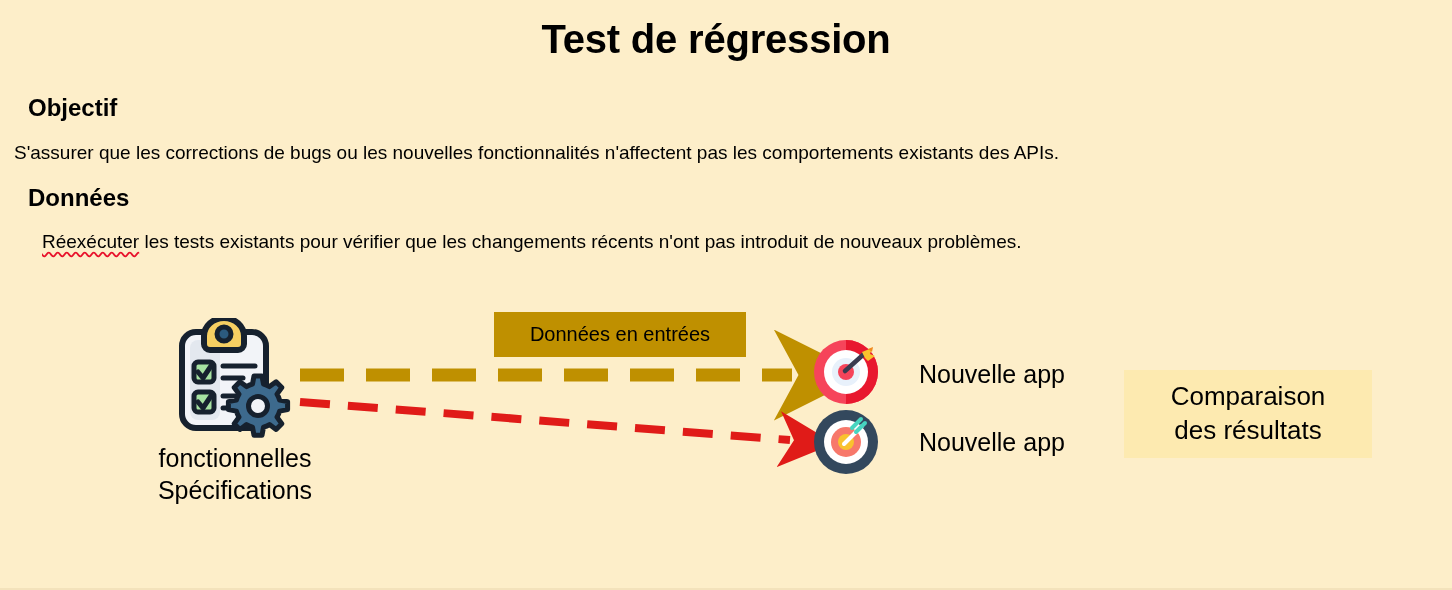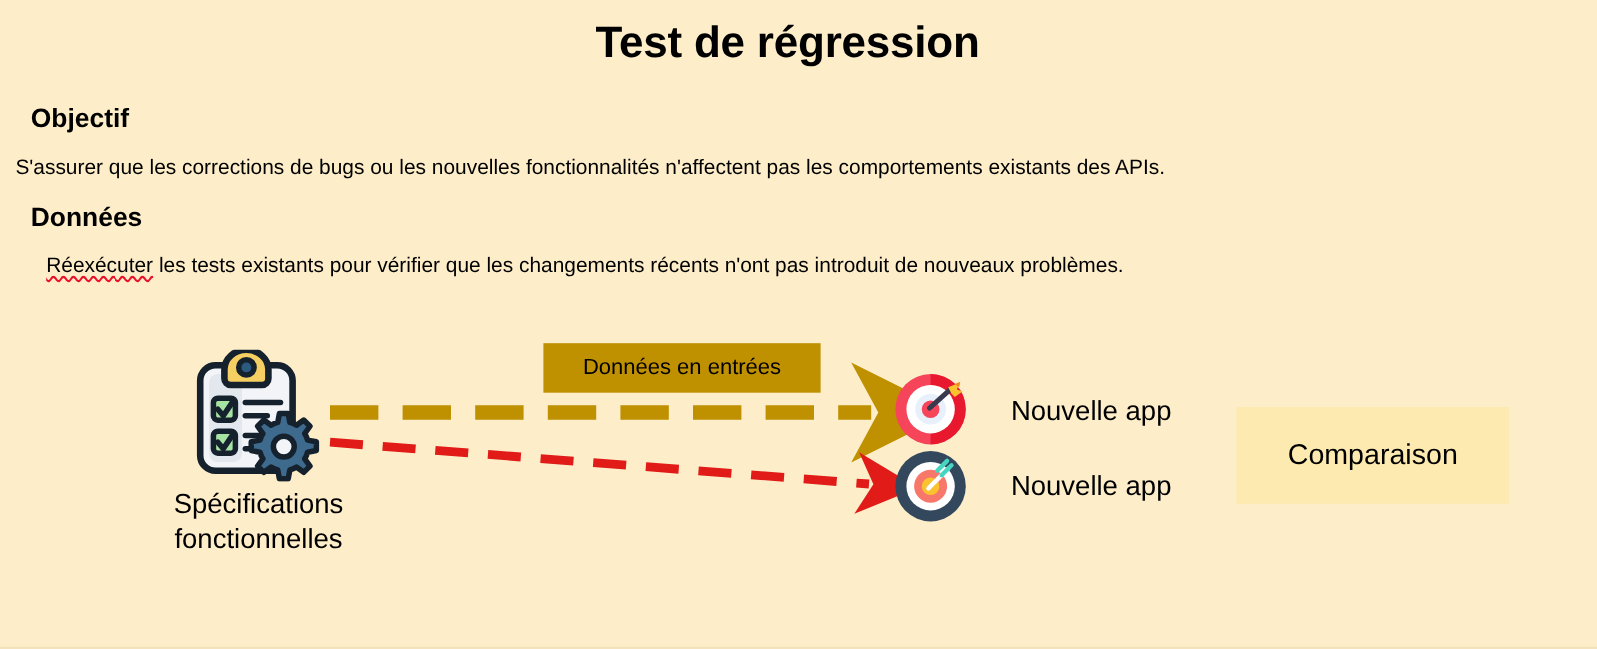--- a/index.html
+++ b/index.html
@@ -206,22 +206,22 @@
         <g transform="translate(88,88)">
           <g fill="#3d6a8d" stroke="#16212e" stroke-width="5" stroke-linejoin="round">
             <path d="M-4,-30 h8 l1.5,8 a22 22 0 0 1 6,2.6 l6.6,-4.8 l5.7,5.7 l-4.8,6.6 a22 22 0 0 1 2.6,6 l8,1.5 v8 l-8,1.5 a22 22 0 0 1 -2.6,6 l4.8,6.6 l-5.7,5.7 l-6.6,-4.8 a22 22 0 0 1 -6,2.6 l-1.5,8 h-8 l-1.5,-8 a22 22 0 0 1 -6,-2.6 l-6.6,4.8 l-5.7,-5.7 l4.8,-6.6 a22 22 0 0 1 -2.6,-6 l-8,-1.5 v-8 l8,-1.5 a22 22 0 0 1 2.6,-6 l-4.8,-6.6 l5.7,-5.7 l6.6,4.8 a22 22 0 0 1 6,-2.6 Z"></path>
           </g>
           <circle cx="0" cy="0" r="9.5" fill="#f2f4f8" stroke="#16212e" stroke-width="5"></circle>
         </g>
       </svg>
     </div>
 
     <div class="spec-label">
+      <div>fonctionnelles</div>
       <div>Spécifications</div>
-      <div>fonctionnelles</div>
     </div>
 
     <div class="gold-box">Données en entrées</div>
 
     <div class="target target-old">
       <svg viewBox="0 0 68 68" width="68" height="68">
         <circle cx="34" cy="34" r="32" fill="#f6445a"></circle>
         <circle cx="34" cy="34" r="32" fill="#e8182f" clip-path="inset(0 0 0 50%)"></circle>
         <circle cx="34" cy="34" r="22" fill="#ffffff"></circle>
         <circle cx="34" cy="34" r="14" fill="#e8f1fb"></circle>
@@ -241,16 +241,17 @@
         <circle cx="34" cy="34" r="8" fill="#f9c22e"></circle>
         <line x1="32" y1="36" x2="50" y2="18" stroke="#ffffff" stroke-width="4" stroke-linecap="round"></line>
         <line x1="44" y1="24" x2="53" y2="15" stroke="#46d5c0" stroke-width="4" stroke-linecap="round"></line>
         <line x1="40" y1="20" x2="49" y2="11" stroke="#46d5c0" stroke-width="4" stroke-linecap="round"></line>
       </svg>
     </div>
     <div class="app-label label-new">Nouvelle app</div>
 
     <div class="compare-box">
       <div>Comparaison</div>
+      <div>des résultats</div>
     </div>
 
   </div>
 </div>
 
 </body></html>

